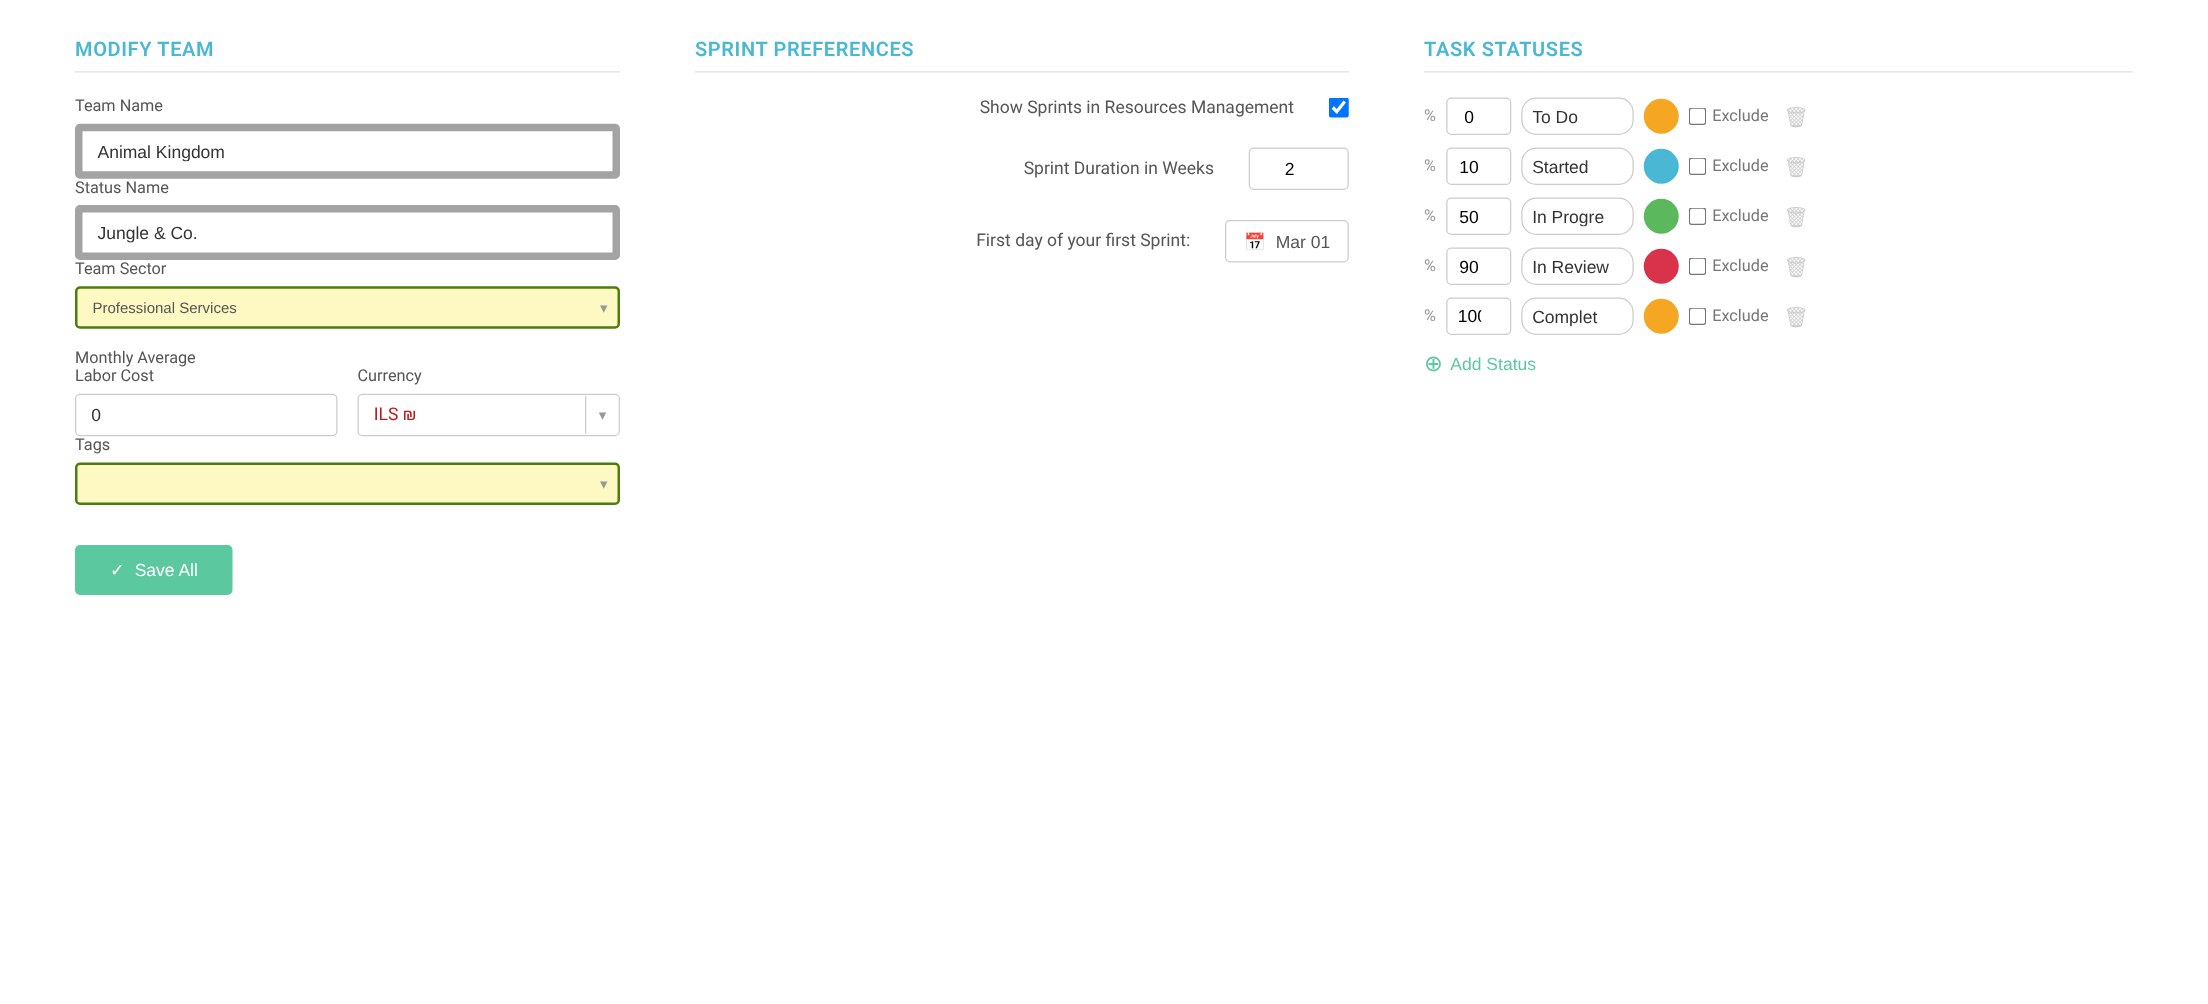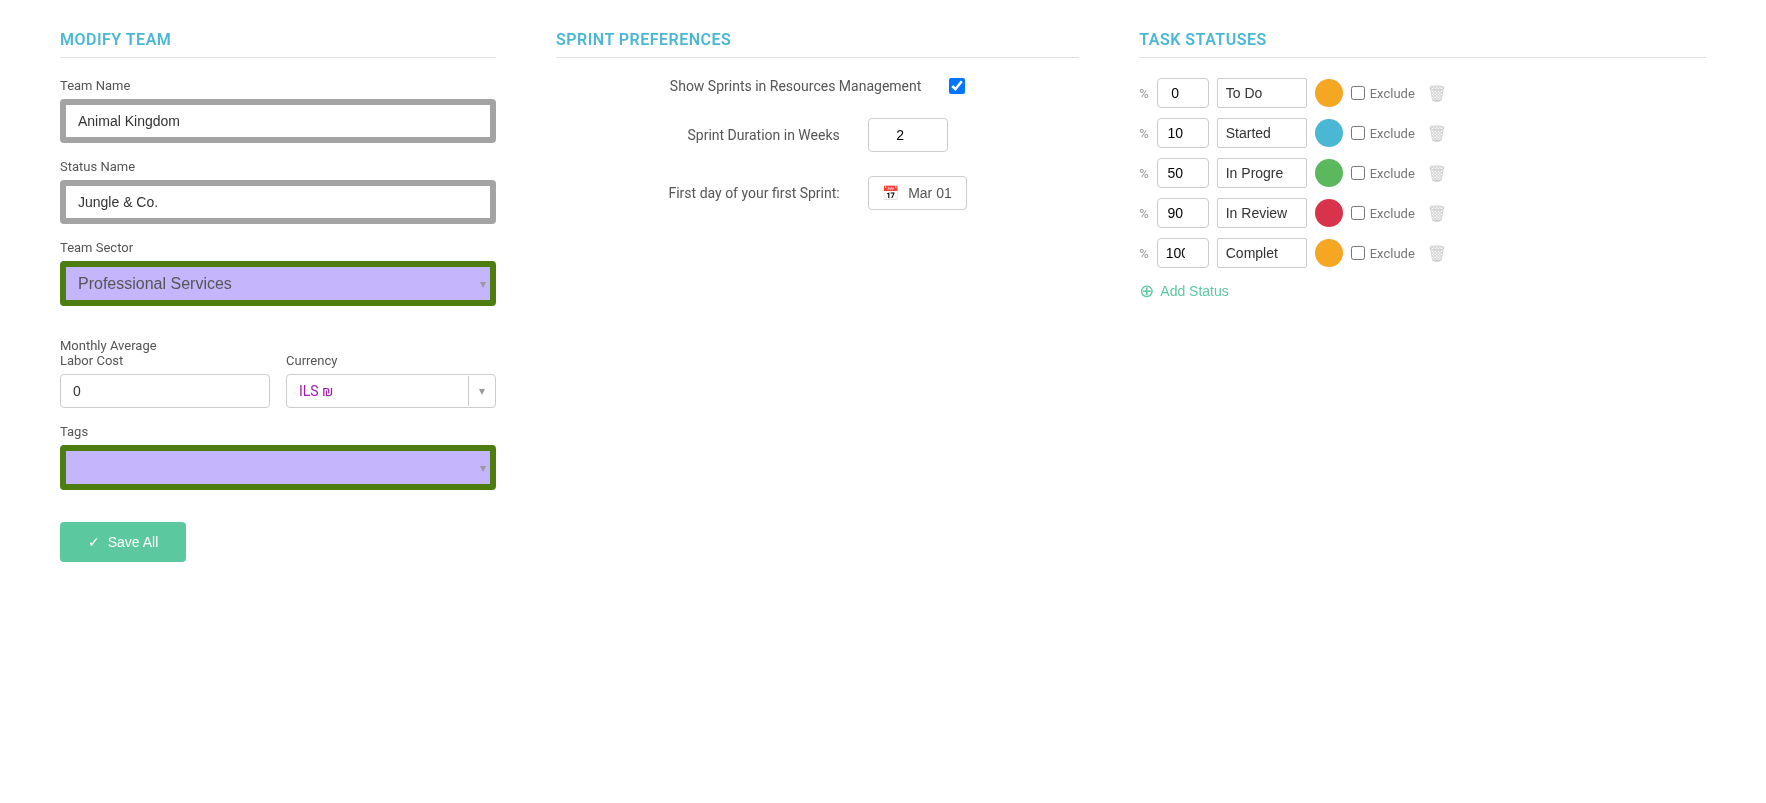--- a/index.html
+++ b/index.html
@@ -28,44 +28,44 @@
     }
     .section-divider {
       border: none;
       border-top: 1px solid #e0e0e0;
       margin-bottom: 20px;
     }
     .field-label {
       font-size: 13px;
       color: #555;
       margin-bottom: 6px;
-      margin-top: 16px;
+      margin-top: 0;
     }
     .text-input {
       width: 100%;
       border: 6px solid #a3a3a3;
       border-radius: 4px;
       padding: 8px 12px;
       font-size: 14px;
       color: #333;
       outline: none;
     }
     .select-wrapper {
       position: relative;
       width: 100%;
     }
     .select-wrapper select {
       width: 100%;
-      border: 6px solid #4d7c0f;
-      border-radius: 4px;
-      padding: 8px 12px;
-      font-size: 16px;
+      border: 2px solid #4d7c0f;
+      border-radius: 4px;
+      padding: 8px 12px;
+      font-size: 12px;
       color: #555;
       appearance: none;
-      background: #c4b5fd;
+      background: #fef9c3;
       outline: none;
       cursor: pointer;
     }
     .select-arrow {
       position: absolute;
       right: 10px;
       top: 50%;
       transform: translateY(-50%);
       pointer-events: none;
       color: #999;
@@ -91,21 +91,21 @@
     .currency-wrapper {
       display: flex;
       align-items: center;
       border: 1px solid #ccc;
       border-radius: 4px;
       overflow: hidden;
     }
     .currency-value {
       padding: 8px 12px;
       font-size: 14px;
-      color: #a21caf;
+      color: #b91c1c;
       flex: 1;
     }
     .currency-divider {
       width: 1px;
       height: 30px;
       background: #ccc;
     }
     .currency-arrow {
       padding: 8px 10px;
       color: #999;
@@ -127,21 +127,21 @@
       gap: 8px;
     }
 
     
     .sprint-section {
       flex: 1.2;
     }
     .sprint-row {
       display: flex;
       align-items: center;
-      justify-content: center;
+      justify-content: flex-end;
       margin-bottom: 24px;
       gap: 28px;
     }
     .sprint-label {
       font-size: 14px;
       color: #555;
     }
     .sprint-checkbox {
       width: 16px;
       height: 16px;
@@ -192,21 +192,21 @@
       border: 1px solid #ccc;
       border-radius: 4px;
       padding: 6px 8px;
       font-size: 14px;
       text-align: center;
       outline: none;
     }
     .status-name-input {
       width: 90px;
       border: 1px solid #ccc;
-      border-radius: 2px;
+      border-radius: 12px;
       padding: 6px 8px;
       font-size: 14px;
       outline: none;
       color: #333;
     }
     .color-dot {
       width: 28px;
       height: 28px;
       border-radius: 50%;
       cursor: pointer;

